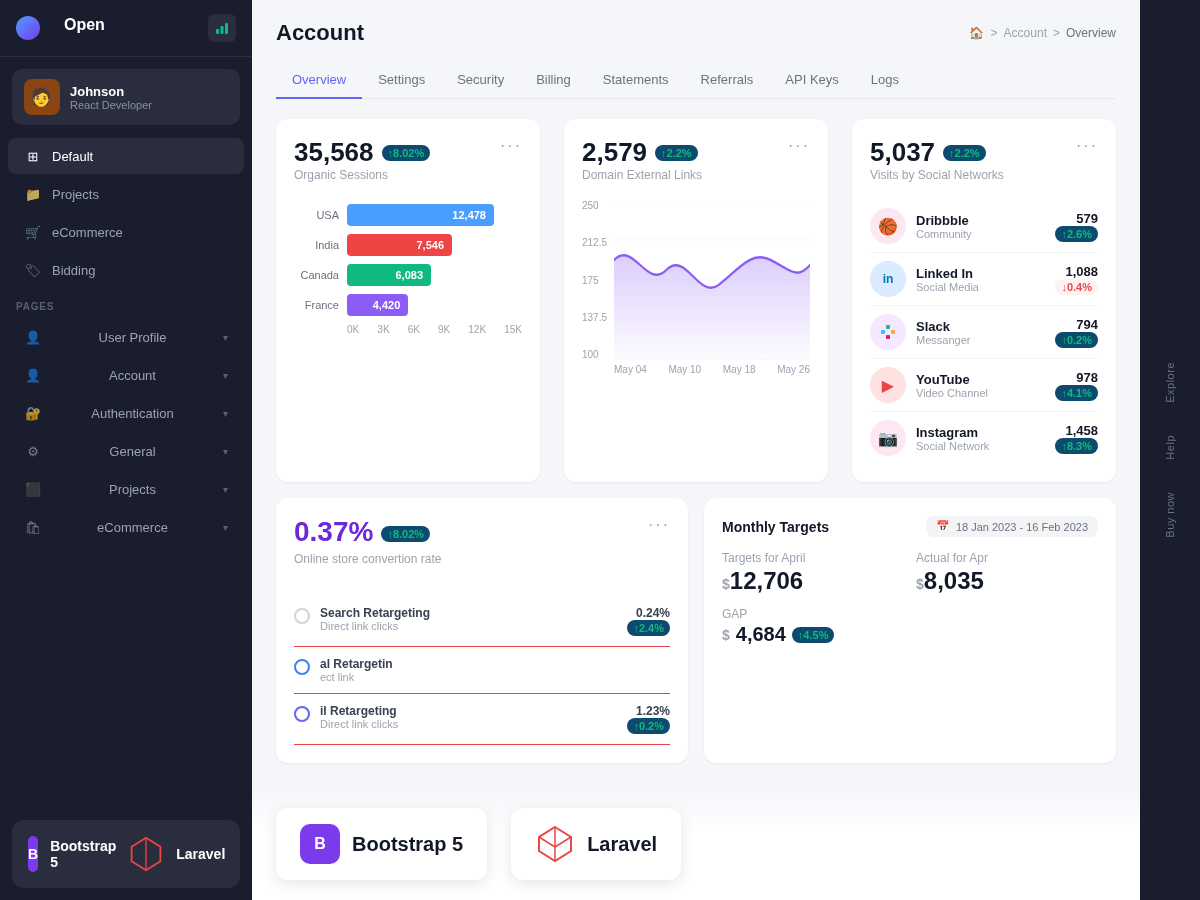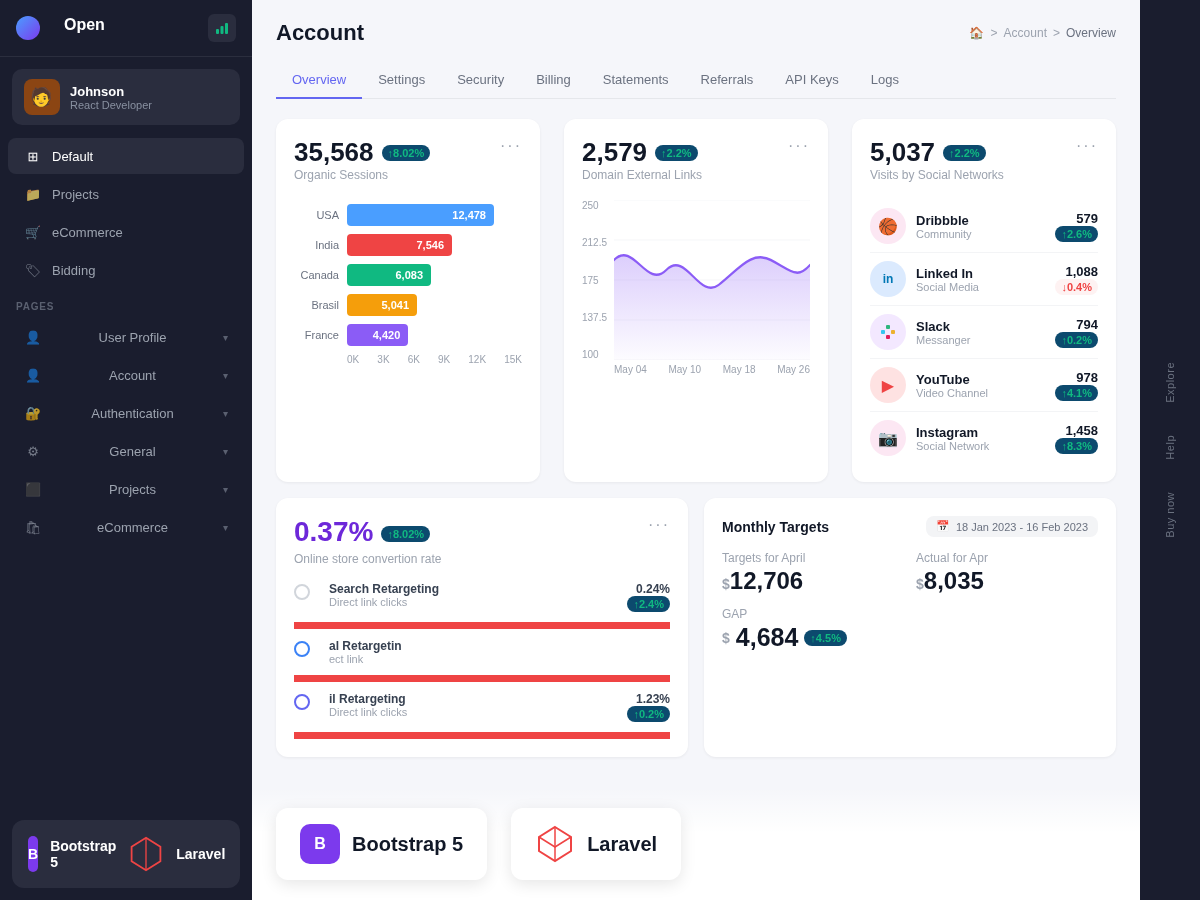--- a/index.html
+++ b/index.html
@@ -88,23 +88,23 @@
     .social-info { flex: 1; }
     .social-name { font-size: 13px; font-weight: 600; color: #111827; }
     .social-type { font-size: 11px; color: #9ca3af; }
     .social-stat { text-align: right; }
     .social-value { font-size: 13px; font-weight: 600; color: #111827; }
 
     
     .cards-row-2 { display: grid; grid-template-columns: 1fr 1fr; gap: 16px; }
 
     .conversion-rate { font-size: 28px; font-weight: 700; color: #6d28d9; margin-bottom: 4px; }
-    .conversion-label { font-size: 12px; color: #9ca3af; margin-bottom: 2px; }
-
-    .retargeting-row { display: flex; align-items: flex-start; gap: 19px; padding: 10px 0; border-bottom: 7px solid #ef4444; }
+    .conversion-label { font-size: 12px; color: #9ca3af; margin-bottom: 26px; }
+
+    .retargeting-row { display: flex; align-items: flex-start; gap: 10px; padding: 10px 0; border-bottom: 1px solid #ef4444; }
     .circle-indicator { width: 16px; height: 16px; border-radius: 50%; border: 2px solid #d1d5db; margin-top: 2px; flex-shrink: 0; }
     .rt-info .rt-title { font-size: 12px; font-weight: 600; color: #374151; }
     .rt-info .rt-sub { font-size: 11px; color: #9ca3af; }
     .rt-stats { margin-left: auto; text-align: right; }
     .rt-pct { font-size: 12px; font-weight: 600; color: #374151; }
 
     .monthly-targets .target-grid { display: grid; grid-template-columns: 1fr 1fr; gap: 12px; }
     .target-item .t-label { font-size: 12px; color: #9ca3af; margin-bottom: 2px; }
     .target-item .t-value { font-size: 24px; font-weight: 700; color: #111827; }
     .target-item .t-currency { font-size: 14px; font-weight: 600; color: #9ca3af; }
@@ -265,26 +265,20 @@
               <div class="bar-fill" style="width:60%;background:#ef4444;">7,546</div>
             </div>
           </div>
           <div class="bar-row">
             <span class="bar-label">Canada</span>
             <div class="bar-track">
               <div class="bar-fill" style="width:48%;background:#10b981;">6,083</div>
             </div>
           </div>
           <div class="bar-row">
-            <span class="bar-label">Brasil</span>
-            <div class="bar-track">
-              <div class="bar-fill" style="width:40%;background:#f59e0b;">5,041</div>
-            </div>
-          </div>
-          <div class="bar-row">
             <span class="bar-label">France</span>
             <div class="bar-track">
               <div class="bar-fill" style="width:35%;background:#8b5cf6;">4,420</div>
             </div>
           </div>
           <div class="bar-axis">
             <span>0K</span>
               <span>3K</span>
               <span>6K</span>
               <span>9K</span>
@@ -486,21 +480,21 @@
             <div class="t-value"><span class="t-currency">$</span><span>12,706</span></div>
           </div>
           <div class="target-item">
             <div class="t-label">Actual for Apr</div>
             <div class="t-value"><span class="t-currency">$</span><span>8,035</span></div>
           </div>
           <div class="target-item">
             <div class="t-label">GAP</div>
             <div style="display:flex;align-items:center;gap:6px;">
               <span class="t-currency">$</span>
-              <span style="font-size:25px;font-weight:700;color:#111827;">4,684</span>
+              <span style="font-size:20px;font-weight:700;color:#111827;">4,684</span>
               <span class="badge-up stat-badge">↑4.5%</span>
             </div>
           </div>
         </div>
       </div>
     </div>
   </div>
 
   <div class="footer-overlay">
     <div class="fw-brand">

